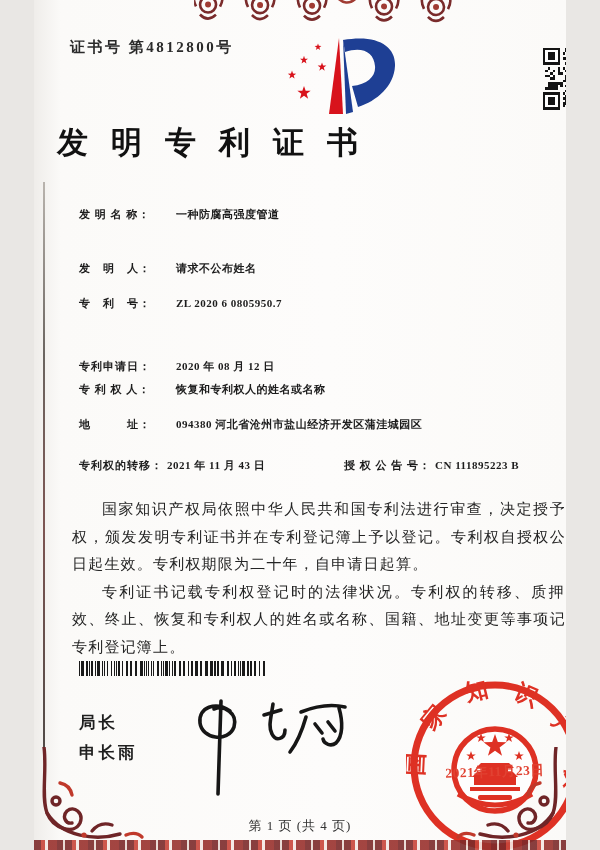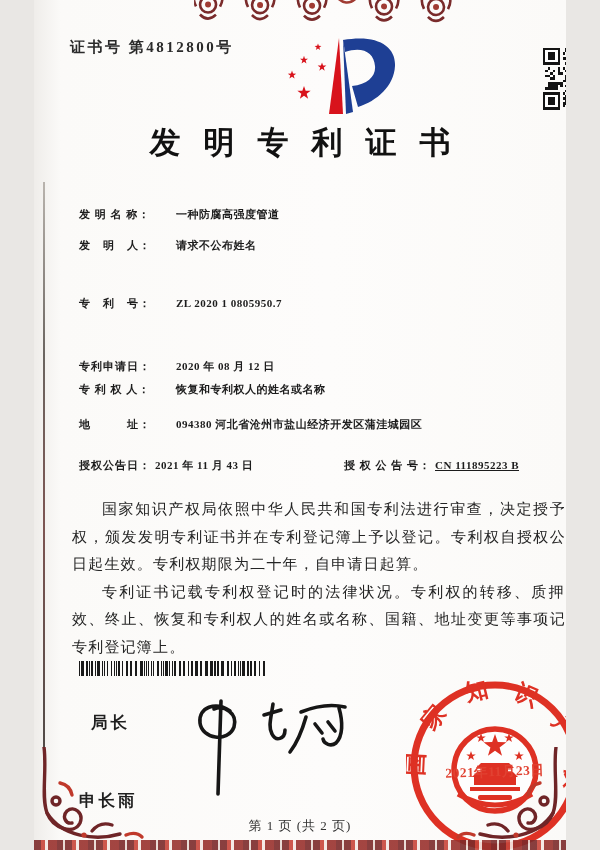--- a/index.html
+++ b/index.html
@@ -9,39 +9,39 @@
     background:linear-gradient(90deg,#efedea 0%,#fbfaf8 5%,#fdfcfb 55%,#fbfaf8 100%);
     overflow:hidden;
     font-family:"Liberation Serif","DejaVu Serif",serif;
     color:#1f1f1f;
   }
   .abs { position:absolute; }
 
   .cert-no { left:36px; top:38px; font-size:15px; font-weight:600; letter-spacing:2.5px; color:#2a2a2a; }
 
   .title {
-    left:0; right:0; top:122px; text-align:center;
+    left:0; right:0; top:122px; text-align:left;
     font-size:31px; font-weight:700; letter-spacing:23px; padding-left:23px; color:#111;
   }
 
   .row { left:45px; height:22px; font-size:11px; font-weight:600; white-space:nowrap; color:#1c1c1c; }
   .row .lbl { display:inline-block; min-width:97px; letter-spacing:1px; }
   .row .val { letter-spacing:0.5px; }
 
-  .grant-right { left:310px;text-decoration:underline; }
+  .grant-right { left:310px; }
 
   .body-text {
     left:38px; width:527px; top:496px;
     font-size:15px; line-height:27.5px; letter-spacing:1.2px;
     text-align:justify; font-weight:500; color:#242424;
   }
   .body-text p { text-indent:2em; }
 
-  .sig-role { left:57px; top:712px; font-size:16.5px; font-weight:700; letter-spacing:3px; }
-  .sig-name { left:45px; top:742px; font-size:16.5px; font-weight:700; letter-spacing:3px;margin-top:48px; }
+  .sig-role { left:45px; top:712px; font-size:16.5px; font-weight:700; letter-spacing:3px; }
+  .sig-name { left:45px; top:742px; font-size:16.5px; font-weight:700; letter-spacing:3px; }
 
   .footer { left:0; right:0; top:817px; text-align:center; font-size:13px; letter-spacing:1px; color:#333; }
 
   .left-edge { left:9px; top:182px; width:2px; height:578px;
     background:linear-gradient(#b9b4ae,#6b6560 30%,#7d5552 60%,#4e4a46); }
   .right-edge { left:591px; top:645px; width:2.5px; height:200px; background:#c0392b; opacity:.85; }
 
   .bottom-strip { left:0; right:0; bottom:0; height:10px;
     background:repeating-linear-gradient(90deg,
       #7c2a2a 0 7px, #c8453a 7px 11px, #f4e8e4 11px 14px,
@@ -289,38 +289,38 @@
         <rect x="21" y="24" width="1" height="1"></rect>
         <rect x="22" y="24" width="1" height="1"></rect>
       </g>
   </svg>
 
   <div class="abs title">发明专利证书</div>
 
   <div class="abs row" style="top:207px">
     <span class="lbl">发 明 名 称：</span><span class="val">一种防腐高强度管道</span>
   </div>
-  <div class="abs row" style="top:238px">
+  <div class="abs row" style="top:261px">
     <span class="lbl">发　明　人：</span><span class="val">请求不公布姓名</span>
   </div>
   <div class="abs row" style="top:296px">
-    <span class="lbl">专　利　号：</span><span class="val">ZL 2020 1 0805950.7</span>
+    <span class="lbl">专　利　号：</span><span class="val">ZL 2020 6 0805950.7</span>
   </div>
   <div class="abs row" style="top:359px">
     <span class="lbl">专利申请日：</span><span class="val">2020 年 08 月 12 日</span>
   </div>
   <div class="abs row" style="top:382px">
     <span class="lbl">专 利 权 人：</span><span class="val">恢复和专利权人的姓名或名称</span>
   </div>
   <div class="abs row" style="top:417px">
     <span class="lbl">地　　　址：</span><span class="val">094380 河北省沧州市盐山经济开发区蒲洼城园区</span>
   </div>
 
   <div class="abs row" style="top:458px">
-    <span class="lbl" style="min-width:0;margin-right:4px">授权公告日：</span><span class="val">2021 年 11 月 43 日</span>
+    <span class="lbl" style="min-width:0;margin-right:4px">专利权的转移：</span><span class="val">2021 年 11 月 43 日</span>
   </div>
   <div class="abs row grant-right" style="top:458px">
     <span class="lbl" style="min-width:0;margin-right:4px">授 权 公 告 号：</span><span class="val">CN 111895223 B</span>
   </div>
 
   <div class="abs body-text">
     <p>国家知识产权局依照中华人民共和国专利法进行审查，决定授予专利权，颁发发明专利证书并在专利登记簿上予以登记。专利权自授权公告之日起生效。专利权期限为二十年，自申请日起算。</p>
     <p>专利证书记载专利权登记时的法律状况。专利权的转移、质押、无效、终止、恢复和专利权人的姓名或名称、国籍、地址变更等事项记载在专利登记簿上。</p>
   </div>
 
@@ -419,21 +419,21 @@
       <path d="M75,87 L103,87 L108,92 L70,92 Z"></path>
       <rect x="76" y="92" width="26" height="5"></rect>
       <path d="M71,96 L107,96 L112,101 L66,101 Z"></path>
       <rect x="68" y="101" width="42" height="8"></rect>
       <rect x="64" y="111" width="50" height="4"></rect>
       <rect x="72" y="119" width="34" height="5" rx="2"></rect>
     </g>
     <text x="89" y="100" text-anchor="middle" font-size="13.5" font-weight="600" fill="#e03726" transform="rotate(-2 89 100)" letter-spacing="0.5" font-family="Liberation Serif, DejaVu Serif, serif">2021年11月23日</text>
   </svg>
 
-  <div class="abs footer">第 1 页 (共 2 页)</div>
+  <div class="abs footer">第 1 页 (共 4 页)</div>
 
   <div class="abs left-edge"></div>
   <div class="abs right-edge"></div>
   <div class="abs bottom-strip"></div>
 
   <svg class="abs" style="left:0; bottom:8px;" width="115" height="95" viewBox="0 0 115 95">
     <g fill="none" stroke="#6f2527" stroke-width="3.4" stroke-linecap="round">
       <path d="M10,0 C13,24 7,50 13,66 C19,82 40,88 46,76 C50,66 40,58 33,64 C28,69 31,77 38,76"></path>
       <path d="M13,66 C28,90 62,94 86,87"></path>
       <path d="M58,84 q8,-10 20,-6"></path>

